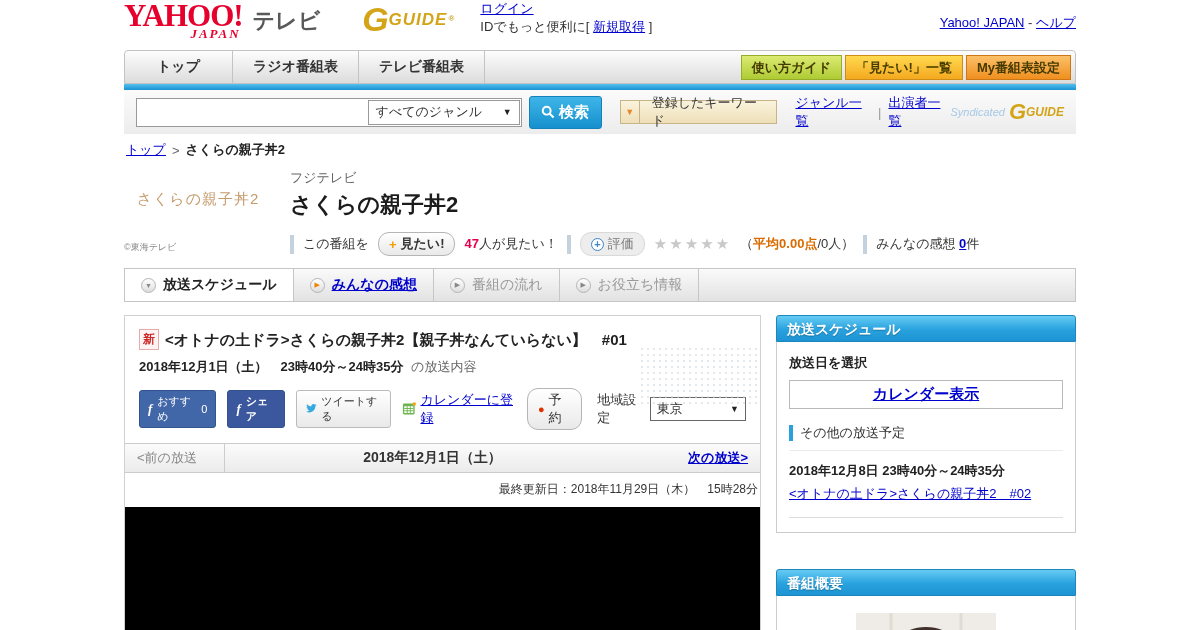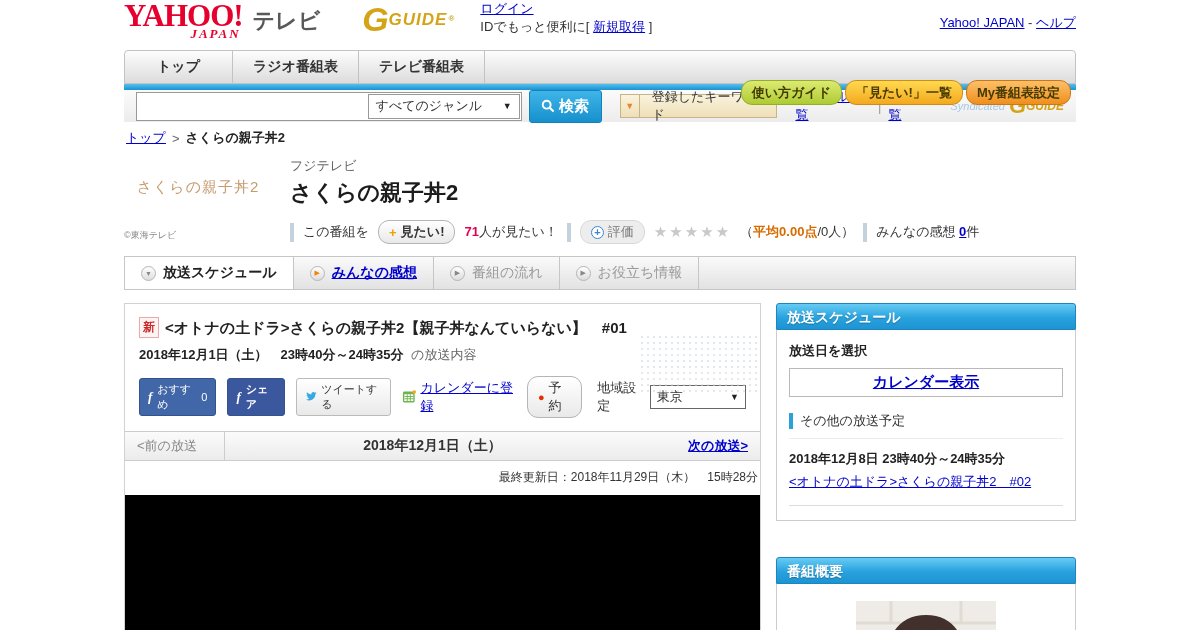--- a/index.html
+++ b/index.html
@@ -21,28 +21,28 @@
   a.link { color:#0000cc; text-decoration:underline; cursor:pointer; }
   .top-links { position:absolute; right:0; top:14px; font-size:13px; color:#333; }
 
   
   .navbar { height:34px; background:linear-gradient(#fdfdfd,#dcdcdc); border:1px solid #c3c3c3;
     border-radius:4px 4px 0 0; display:flex; align-items:stretch; position:relative; }
   .nav-tab { min-width:108px; padding:0 20px; display:flex; align-items:center; justify-content:center;
     font-size:14px; font-weight:bold; color:#333; border-right:1px solid #c3c3c3; cursor:pointer; }
   .nav-buttons { position:absolute; right:4px; top:4px; display:flex; gap:3px; }
   .nav-btn { height:25px; display:flex; align-items:center; padding:0 10px; font-size:13px; font-weight:bold;
-    border-radius:11px; cursor:pointer; color:#443a00;margin-top:25px; }
+    border-radius:0; cursor:pointer; color:#443a00; }
   .btn-guide { background:linear-gradient(#dcea72,#aecb33); border:1px solid #96ad27; }
   .btn-mitai { background:linear-gradient(#ffd94f,#f4a91f); border:1px solid #cf8d16; }
   .btn-myset { background:linear-gradient(#fcc069,#ef8f1e); border:1px solid #cd7714; }
   .blue-stripe { height:6px; background:linear-gradient(#54c0ee,#1a91d2); }
 
   
-  .search-strip { height:32px; background:linear-gradient(#fbfbfb,#ececec); display:flex; align-items:center; padding:0 12px; }
+  .search-strip { height:44px; background:linear-gradient(#fbfbfb,#ececec); display:flex; align-items:center; padding:0 12px; }
   .search-box { width:402px; height:29px; background:#fff; border:1px solid #999; display:flex; }
   .search-input { flex:1; border:none; outline:none; font-size:14px; padding:0 6px; background:transparent; }
   .genre-select { width:152px; border:1px solid #999; margin:1px; background:#fff; display:flex; align-items:center;
     justify-content:space-between; padding:0 7px; font-size:13px; cursor:pointer; }
   .caret { font-size:9px; color:#222; }
   .search-btn { width:76px; height:33px; margin-left:7px; border:1px solid #1382ba; border-radius:3px;
     background:linear-gradient(#3fb5e8,#1690cd); color:#fff; font-weight:bold; font-size:15px;
     display:flex; align-items:center; justify-content:center; gap:4px; cursor:pointer; }
   .kw-btn { margin-left:18px; height:24px; display:flex; align-items:center; border:1px solid #c7b487;
     background:linear-gradient(#faf3dd,#eedfb8); font-size:13px; cursor:pointer; }
@@ -238,21 +238,21 @@
       <div class="p-channel">フジテレビ</div>
       <div class="p-title">さくらの親子丼2</div>
       <div class="p-meta">
         <span class="vbar"></span>
         <span>この番組を</span>
         <span class="pill">
           <span class="plus-orange">+</span>
           <b>見たい!</b>
         </span>
         <span>
-          <span class="mitai-count">71</span><span>人が見たい！</span>
+          <span class="mitai-count">47</span><span>人が見たい！</span>
         </span>
         <span class="vbar"></span>
         <span class="pill pill-rate">
           <span class="plus-blue">+</span>
           <span>評価</span>
         </span>
         <span class="stars">★★★★★</span>
         <span>
           <span>（</span><span class="avg-val">平均0.00点</span><span>/0人）</span>
         </span>

